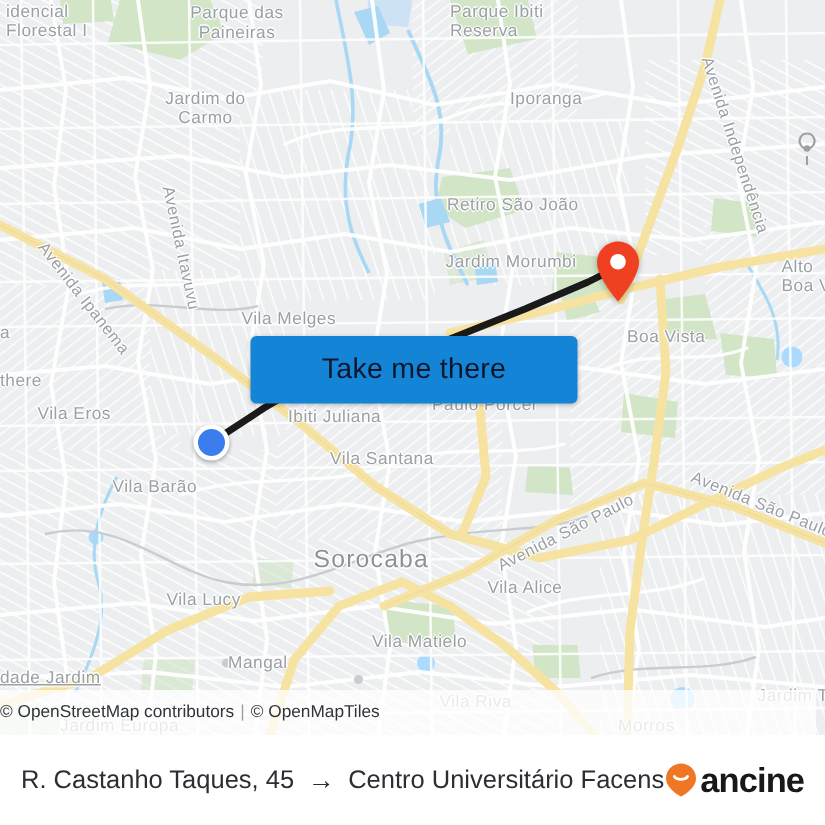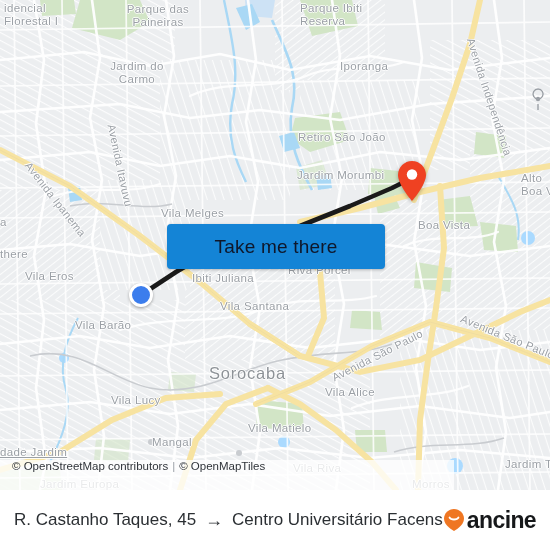--- a/index.html
+++ b/index.html
@@ -77,24 +77,24 @@
     font-size: 19px;
     letter-spacing: .2px;
     cursor: pointer;
     box-shadow: 0 1px 3px rgba(0,0,0,.25);
   }
 
   
   #attribution {
     position: absolute;
     left: 0; top: 460px;
-    width: 454px; height: 30px;
+    width: 544px; height: 30px;
     background: rgba(255,255,255,.78);
     display: flex;
-    padding-left: 12px;
+    align-items: center;
     font-size: 11.5px;
     color: #30343a;
     gap: 4px;
   }
   .attr-sep { color: #9aa0a6; }
 
   
   #bottom-bar {
     position: absolute;
     left: 0; top: 490px;
@@ -304,21 +304,21 @@
         <div class="lbl" style="left: 298px; top: 131px;">Retiro São João</div>
         <div class="lbl" style="left: 297px; top: 169px;">Jardim Morumbi</div>
         <div class="lbl" style="left: 521px; top: 172px;">Alto
 Boa Vi</div>
         <div class="lbl" style="left: 161px; top: 207px;">Vila Melges</div>
         <div class="lbl" style="left: 418px; top: 219px;">Boa Vista</div>
         <div class="lbl" style="left: 0px; top: 216px;">a</div>
         <div class="lbl" style="left: 0px; top: 248px;">there</div>
         <div class="lbl" style="left: 25px; top: 270px;">Vila Eros</div>
         <div class="lbl" style="left: 192px; top: 272px;">Ibiti Juliana</div>
-        <div class="lbl" style="left: 288px; top: 264px;">Riva Porcel</div>
+        <div class="lbl" style="left: 288px; top: 264px;">Paulo Porcel</div>
         <div class="lbl" style="left: 220px; top: 300px;">Vila Santana</div>
         <div class="lbl" style="left: 75px; top: 319px;">Vila Barão</div>
         <div class="lbl city" style="left: 209px; top: 367px;">Sorocaba</div>
         <div class="lbl" style="left: 111px; top: 394px;">Vila Lucy</div>
         <div class="lbl" style="left: 325px; top: 386px;">Vila Alice</div>
         <div class="lbl" style="left: 0px; top: 446px; text-decoration: underline;">dade Jardim</div>
         <div class="lbl" style="left: 152px; top: 436px;">Mangal</div>
         <div class="lbl" style="left: 248px; top: 422px;">Vila Matielo</div>
         <div class="lbl" style="left: 293px; top: 462px;">Vila Riva</div>
         <div class="lbl" style="left: 505px; top: 458px;">Jardim T</div>

